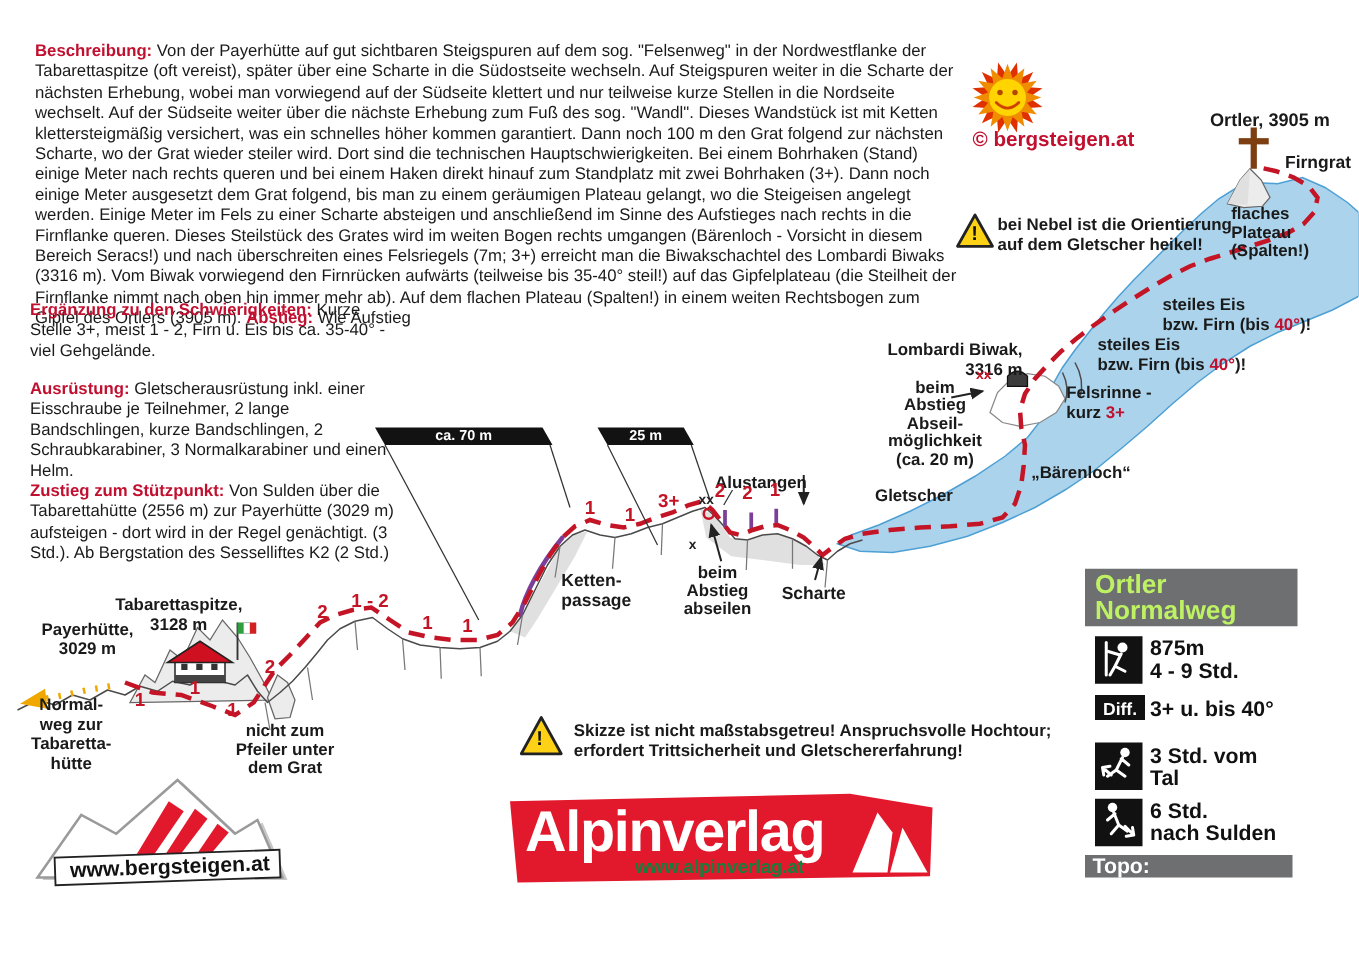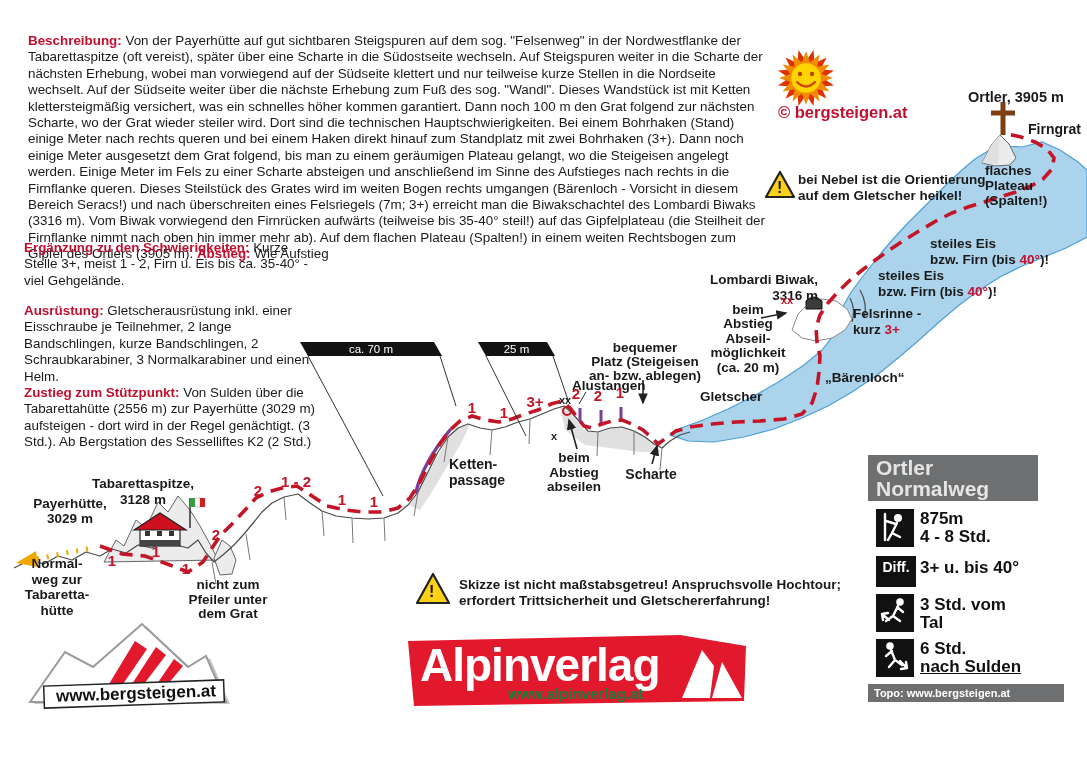--- a/index.html
+++ b/index.html
@@ -8,40 +8,40 @@
   #art{position:absolute;left:0;top:0;z-index:1;}
   .para{position:absolute;font-size:13.4px;line-height:16.4px;z-index:2;}
   .red{color:var(--red);font-weight:bold;}
   .lbl{position:absolute;font-weight:bold;font-size:13.5px;line-height:14.8px;
        white-space:nowrap;z-index:3;}
   .ctr{transform:translateX(-50%);text-align:center;}
   .rgt{transform:translateX(-100%);text-align:right;}
   .redpart{color:var(--red);}
   .gray-warn{position:absolute;font-weight:bold;font-size:12px;letter-spacing:1.2px;
        color:#9a9a9a;white-space:nowrap;z-index:3;}
-  .banner-txt{position:absolute;color:#fff;font-weight:normal;font-size:11.5px;
+  .banner-txt{position:absolute;color:#fff;font-weight:bold;font-size:11.5px;
        line-height:14px;text-align:center;z-index:3;}
   .marker{position:absolute;transform:translate(-50%,-50%);color:var(--route);
        font-weight:bold;font-size:15px;white-space:nowrap;z-index:3;}
   .marker.sm{font-size:11px;}
   .marker.dark{color:#222;}
   .excl{position:absolute;font-weight:bold;font-size:16px;color:#111;z-index:3;}
   .copyright{position:absolute;left:778px;top:103px;font-weight:bold;font-size:16.5px;
        color:var(--red);z-index:3;}
   
   .ibox-header{position:absolute;left:868px;top:455px;width:170px;height:46px;
-       background:var(--graybox);color:#e5e5e5;font-weight:bold;font-size:21px;
+       background:var(--graybox);color:#bef264;font-weight:bold;font-size:21px;
        line-height:21px;padding:2px 0 0 8px;box-sizing:border-box;z-index:3;}
   .ibox-icon{position:absolute;width:38px;height:38px;background:#111;z-index:3;}
   .ibox-txt{position:absolute;left:920px;font-weight:bold;font-size:17px;line-height:18px;
        color:#111;white-space:nowrap;z-index:3;}
-  .diff-badge{position:absolute;left:876px;top:556px;width:40px;height:31px;background:#111;
+  .diff-badge{position:absolute;left:876px;top:556px;width:40px;height:20px;background:#111;
        color:#fff;font-weight:bold;font-size:14px;line-height:23px;text-align:center;z-index:3;}
-  .topo-bar{position:absolute;left:868px;top:684px;width:196px;height:18px;
-       background:var(--graybox);color:#fff;font-weight:bold;font-size:11px;
+  .topo-bar{position:absolute;left:868px;top:684px;width:166px;height:18px;
+       background:var(--graybox);color:#fff;font-weight:bold;font-size:17px;
        line-height:18px;padding-left:6px;box-sizing:border-box;z-index:3;}
   
   .bglogo-txt{position:absolute;left:48px;top:684px;width:176px;text-align:center;
        font-weight:bold;font-size:17px;color:#111;transform:rotate(-2deg);z-index:3;}
   .alp-name{position:absolute;left:420px;top:638px;font-weight:bold;font-size:46px;
        color:#fff;letter-spacing:-1px;z-index:3;}
   .alp-url{position:absolute;left:508px;top:685px;font-weight:bold;
        font-size:15px;color:#15803d;z-index:4;}
   
   .glacier{fill:var(--glacier);stroke:var(--glacier-stroke);stroke-width:1.2;}
@@ -242,25 +242,20 @@
   </div>
 
   <div class="lbl" style="left:853px;top:306px;line-height:15.5px;">
     <div>Felsrinne -</div>
     <div><span>kurz </span><span class="redpart">3+</span></div>
   </div>
 
   <div class="lbl" style="left:825px;top:371px;">„Bärenloch“</div>
   <div class="lbl" style="left:700px;top:390px;">Gletscher</div>
 
-  <div class="lbl ctr" style="left:645px;top:341px;line-height:14.2px;">
-    <div>bequemer</div>
-    <div>Platz (Steigeisen</div>
-    <div>an- bzw. ablegen)</div>
-  </div>
 
   <div class="lbl" style="left:572px;top:379px;">Alustangen</div>
 
   <div class="lbl ctr" style="left:574px;top:451px;line-height:14.5px;">
     <div>beim</div>
     <div>Abstieg</div>
     <div>abseilen</div>
   </div>
 
   <div class="lbl ctr" style="left:651px;top:467px;font-size:14px;">Scharte</div>
@@ -329,21 +324,21 @@
   </div>
 
   <div class="ibox-icon" style="left:876px;top:509px;">
     <svg width="38" height="38" viewBox="0 0 38 38">
       <line class="icon-stroke" x1="9" y1="5" x2="9" y2="31"></line>
       <circle class="icon-fill" cx="22" cy="9" r="4"></circle>
       <path class="icon-stroke" d="M21,14 L16,24 M20,15 L10,12 M16,24 L24,28 M16,24 L12,31"></path>
     </svg>
   </div>
   <div class="ibox-txt" style="top:510px;">875m</div>
-  <div class="ibox-txt" style="top:528px;">4 - 8 Std.</div>
+  <div class="ibox-txt" style="top:528px;">4 - 9 Std.</div>
 
   <div class="diff-badge">Diff.</div>
   <div class="ibox-txt" style="top:559px;">3+ u. bis 40°</div>
 
   <div class="ibox-icon" style="left:876px;top:594px;">
     <svg width="38" height="38" viewBox="0 0 38 38">
       <circle class="icon-fill" cx="24" cy="8" r="3.8"></circle>
       <path class="icon-stroke" d="M22,12 L17,22 M21,13 L27,18 M17,22 L24,27 M17,22 L10,27"></path>
       <path class="icon-stroke" d="M13,26 L6,20 M6,20 L7,26 M6,20 L12,19" stroke-width="1.8"></path>
     </svg>
@@ -352,21 +347,21 @@
   <div class="ibox-txt" style="top:614px;">Tal</div>
 
   <div class="ibox-icon" style="left:876px;top:639px;">
     <svg width="38" height="38" viewBox="0 0 38 38">
       <circle class="icon-fill" cx="14" cy="7" r="3.8"></circle>
       <path class="icon-stroke" d="M15,11 L19,21 M16,12 L10,17 M19,21 L13,28 M19,21 L26,26"></path>
       <path class="icon-stroke" d="M24,22 L31,29 M31,29 L30,23 M31,29 L25,30" stroke-width="1.8"></path>
     </svg>
   </div>
   <div class="ibox-txt" style="top:640px;">6 Std.</div>
-  <div class="ibox-txt" style="top:658px;text-decoration:underline;">nach Sulden</div>
+  <div class="ibox-txt" style="top:658px;">nach Sulden</div>
 
   <div class="topo-bar">Topo: www.bergsteigen.at</div>
 
   <div class="bglogo-txt">www.bergsteigen.at</div>
   <div class="alp-name">Alpinverlag</div>
   <div class="alp-url">www.alpinverlag.at</div>
 
 </div>
 
 </body></html>

